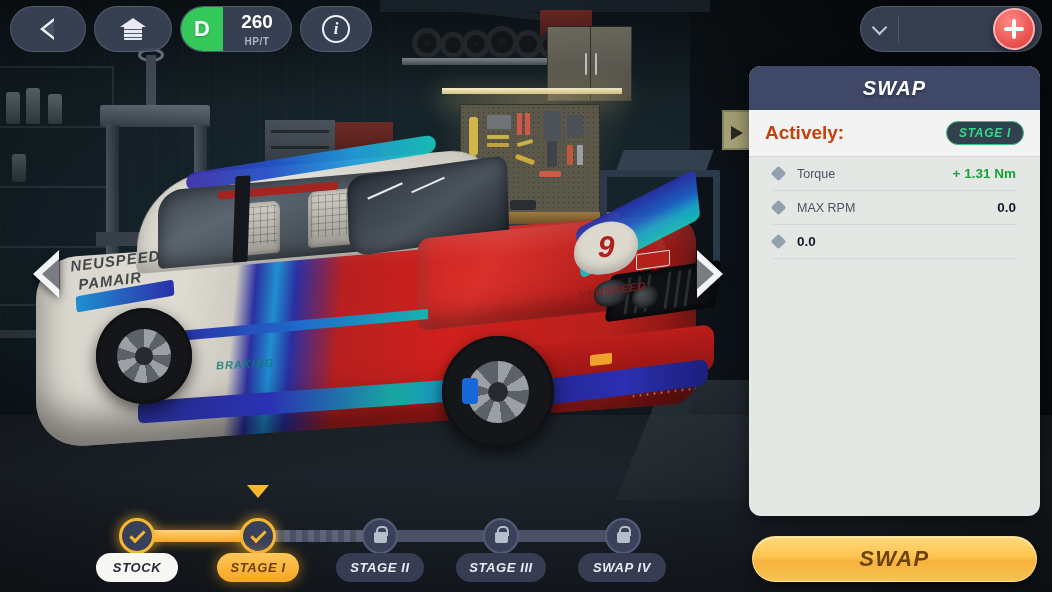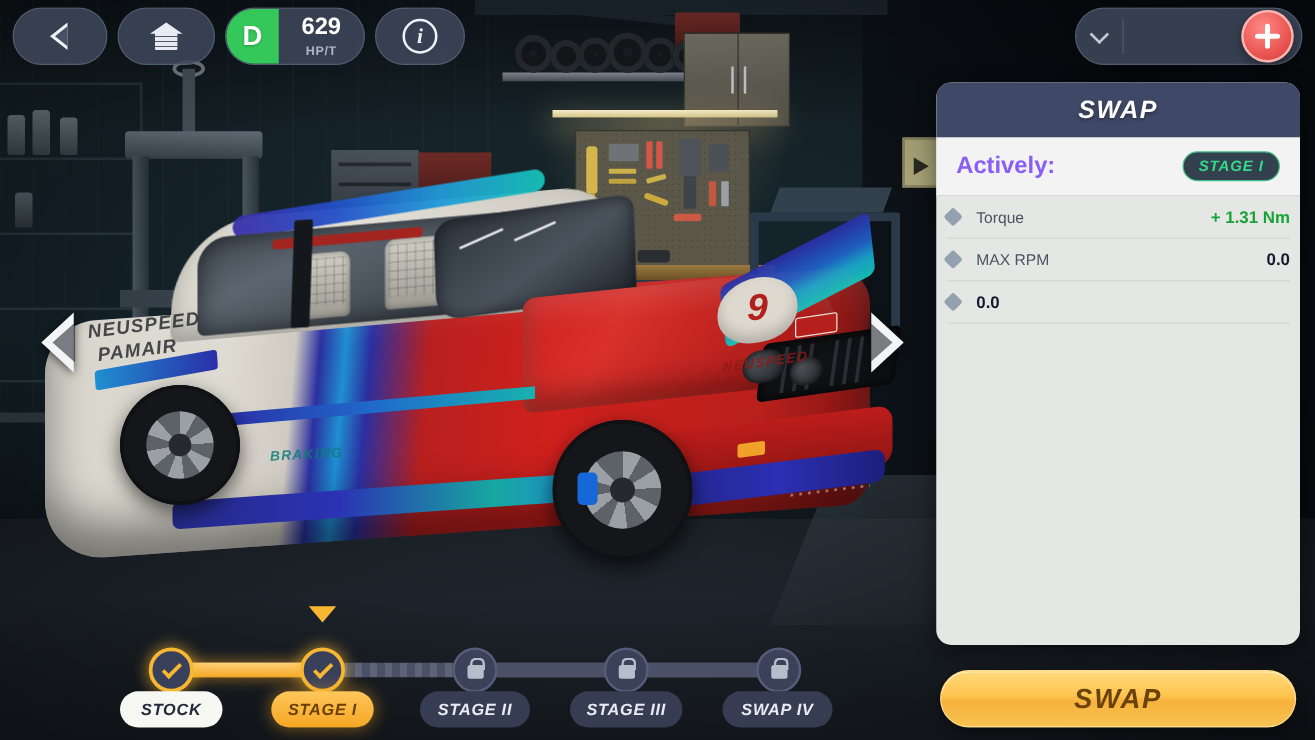--- a/index.html
+++ b/index.html
@@ -343,28 +343,28 @@
   .panel{
     position:absolute; left:749px; top:66px; width:291px; height:450px; z-index:45;
     border-radius:12px; overflow:hidden; background:#e5e7e5;
     box-shadow:0 6px 18px rgba(0,0,0,.45);
   }
   .panel-head{ height:44px; background:#3f4866; display:flex;align-items:center;justify-content:center; }
   .panel-head span{ font:italic 900 20px "Liberation Sans",sans-serif; color:#fff; letter-spacing:1.2px;
     text-shadow:0 2px 3px rgba(0,0,0,.35); }
   .actively{ height:47px; background:#f2f3f2; display:flex;align-items:center;justify-content:space-between;
     padding:0 16px; border-bottom:1px solid #d6d8d6; }
-  .actively .lbl{ font:700 19px "Liberation Sans",sans-serif; color:#8b5cf6; }
+  .actively .lbl{ font:700 19px "Liberation Sans",sans-serif; color:#c2410c; }
   .stage-badge{
     background:#33414e; border:1.5px solid #3fbf84; border-radius:999px;
     padding:4px 12px; font:italic 900 12px "Liberation Sans",sans-serif;
     color:#35d98a; letter-spacing:.7px;
   }
   .bonus-head{ padding:12px 16px 8px; font:700 16px "Liberation Sans",sans-serif; color:#18203a; }
-  .brow{ display:flex; align-items:center; margin:0 8px; height:34px;
+  .brow{ display:flex; align-items:center; margin:0 24px; height:34px;
     border-bottom:1px solid #d4d7d5; }
   .brow:last-of-type{ border-bottom:1px solid #d4d7d5; }
   .dia{ width:11px;height:11px;background:#93a0ad;transform:rotate(45deg);border-radius:2px;
     margin-right:13px; flex:0 0 auto; }
   .bname{ flex:1; font:400 12.5px "Liberation Sans",sans-serif; color:#4a5360; }
   .bval{ font:700 13.5px "Liberation Sans",sans-serif; color:#141a2a; }
   .bval.pos{ color:#18a338; }
 
   .swap-btn{
     position:absolute; left:752px; top:536px; width:285px; height:46px; z-index:45;
@@ -530,21 +530,21 @@
   <div class="pill pill-garage">
     <div class="garage-ico">
       <div class="rf"></div>
         <div class="bd"></div>
     </div>
   </div>
 
   <div class="pill pill-hp">
     <div class="grade">D</div>
     <div class="hpwrap">
-      <div class="hpval">629</div>
+      <div class="hpval">260</div>
       <div class="hpunit">HP/T</div>
     </div>
   </div>
 
   <div class="pill pill-info">
     <div class="info-ico">i</div>
   </div>
 
   <div class="wallet">
     <div class="wallet-chev">

